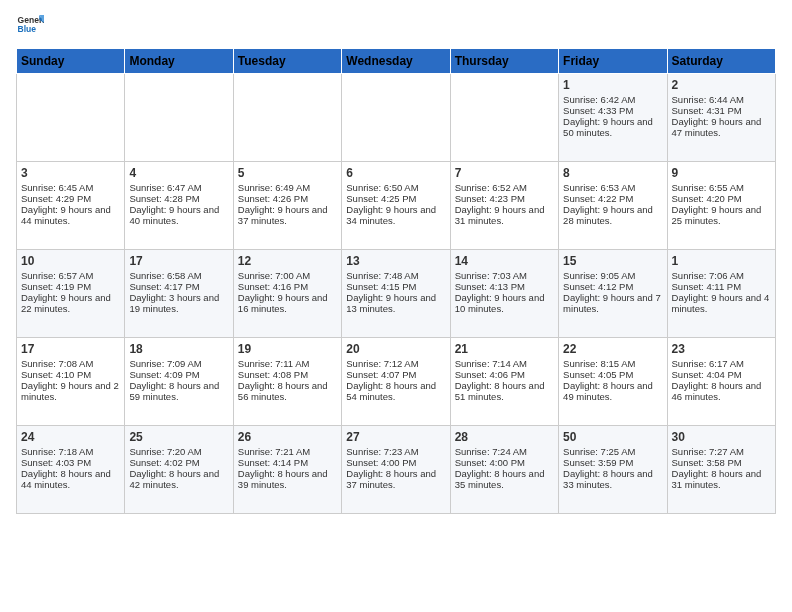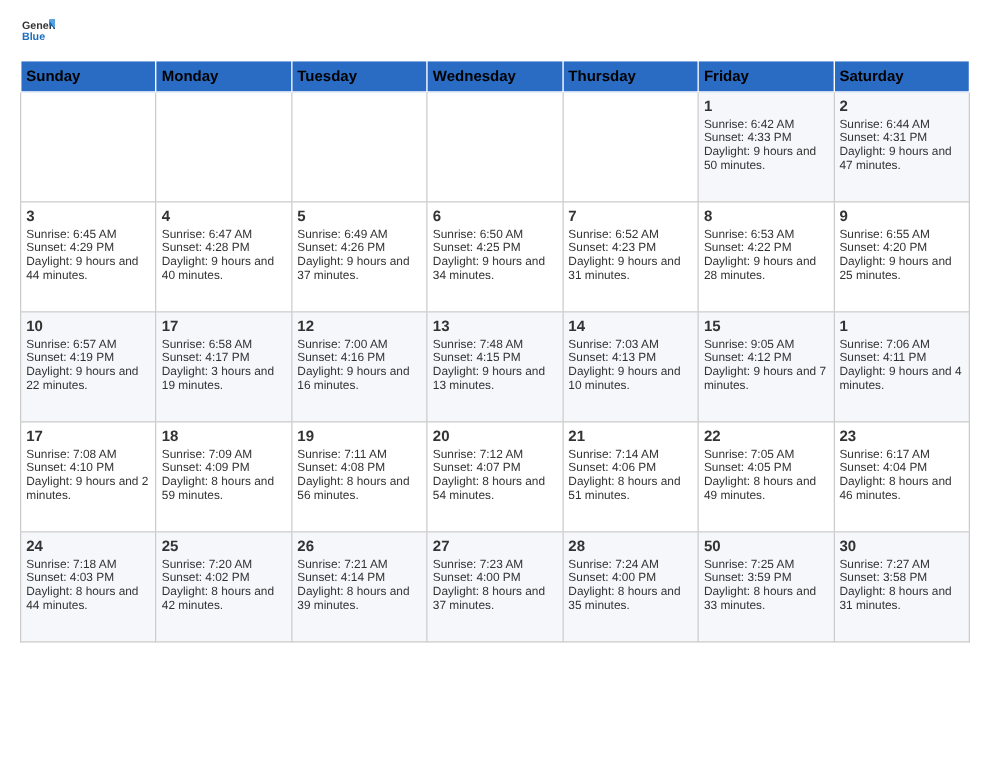--- a/index.html
+++ b/index.html
@@ -248,21 +248,21 @@
             <div>Daylight: 8 hours and 54 minutes.</div>
           </td>
           <td>
             <span class="day-number">21</span>
             <div>Sunrise: 7:14 AM</div>
             <div>Sunset: 4:06 PM</div>
             <div>Daylight: 8 hours and 51 minutes.</div>
           </td>
           <td>
             <span class="day-number">22</span>
-            <div>Sunrise: 7:05 AM</div>
+            <div>Sunrise: 8:15 AM</div>
             <div>Sunset: 4:05 PM</div>
             <div>Daylight: 8 hours and 49 minutes.</div>
           </td>
           <td>
             <span class="day-number">23</span>
             <div>Sunrise: 6:17 AM</div>
             <div>Sunset: 4:04 PM</div>
             <div>Daylight: 8 hours and 46 minutes.</div>
           </td>
         </tr>

